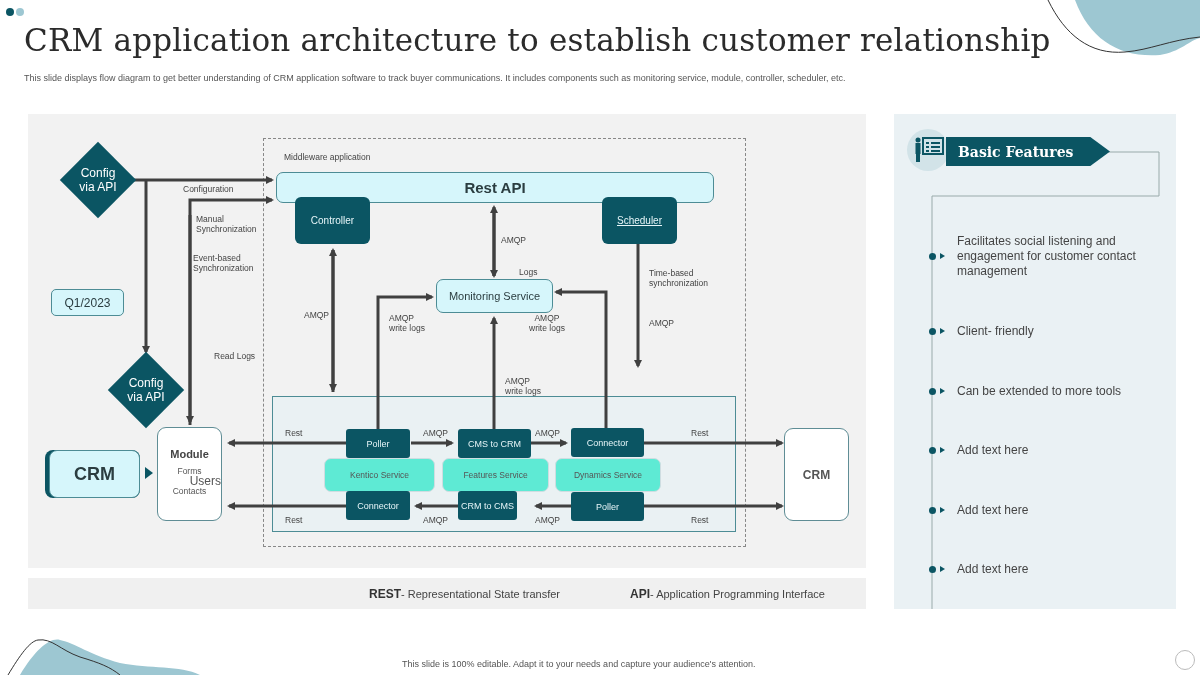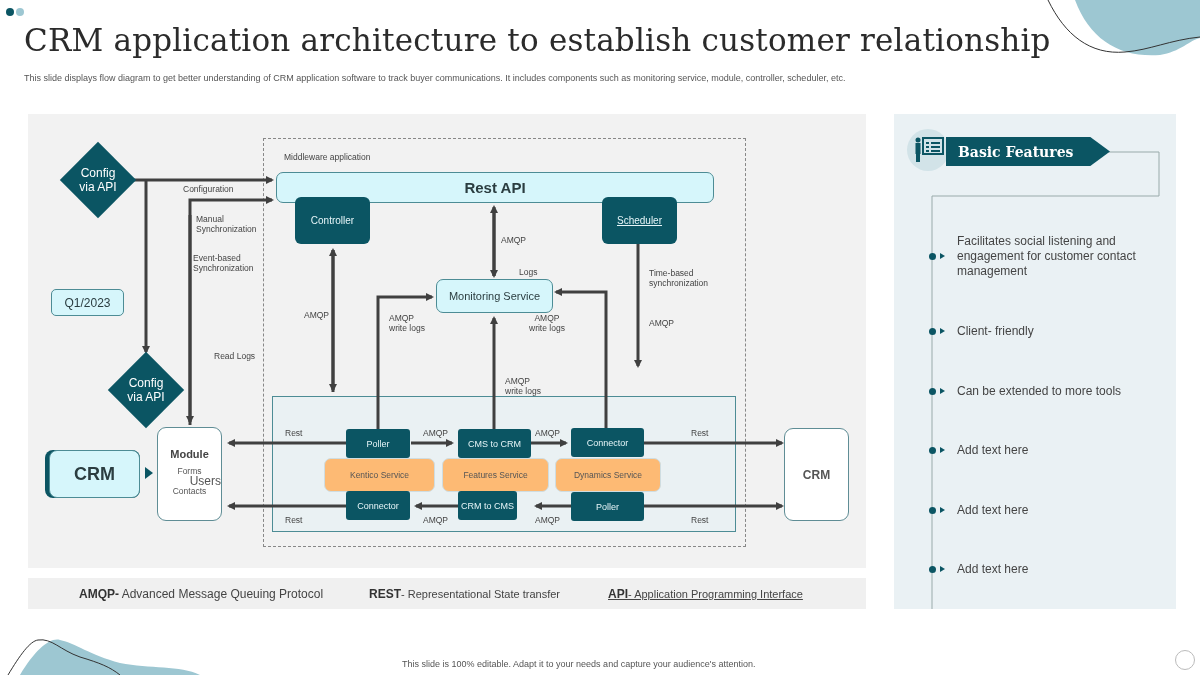--- a/index.html
+++ b/index.html
@@ -23,21 +23,21 @@
 
   .diamond-wrap { width: 76px; height: 76px; }
   .diamond { position: absolute; left: 11px; top: 11px; width: 54px; height: 54px; background: #0b5563; transform: rotate(45deg); }
   .diamond-text { position: absolute; left: 0; top: 0; width: 76px; height: 76px; display: flex; align-items: center; justify-content: center; text-align: center; color: #ffffff; font-size: 12px; line-height: 14px; }
 
   .lbl { position: absolute; font-size: 8.5px; color: #444; line-height: 10px; white-space: nowrap; }
 
   .dark-box { position: absolute; background: #0b5563; color: #e6f5f8; font-size: 10px; border-radius: 6px; display: flex; align-items: center; justify-content: center; }
   .small-dark { border-radius: 3px; font-size: 9px; }
   .light-box { position: absolute; background: #d6f6fb; border: 1px solid #4d8c95; border-radius: 7px; display: flex; align-items: center; justify-content: center; color: #2b3d40; }
-  .service-box { position: absolute; background: #fdba74; border: 1px solid #cfdde1; border-radius: 7px; font-size: 8.5px; color: #555; display: flex; align-items: center; justify-content: center; }
+  .service-box { position: absolute; background: #5eead4; border: 1px solid #cfdde1; border-radius: 7px; font-size: 8.5px; color: #555; display: flex; align-items: center; justify-content: center; }
   .white-box { position: absolute; background: #ffffff; border: 1.5px solid #5f8d95; border-radius: 9px; }
 
   .middleware { left: 263px; top: 138px; width: 483px; height: 409px; border: 1px dashed #888; }
   .inner-area { left: 272px; top: 396px; width: 464px; height: 136px; border: 1px solid #4d8c95; background: #eaf1f3; }
 
   svg.arrows { position: absolute; left: 0; top: 0; width: 1200px; height: 675px; pointer-events: none; }
 
   .feat-header { left: 946px; top: 137px; width: 164px; height: 29px; background: #0b5563; clip-path: polygon(0 0, 88% 0, 100% 50%, 88% 100%, 0 100%); color: #fff; font-family: "DejaVu Serif", serif; font-weight: bold; font-size: 14px; display: flex; align-items: center; padding-left: 12px; }
   .feat-icon-circle { left: 907px; top: 129px; width: 42px; height: 42px; border-radius: 50%; background: #d2e3e8; }
   .feat-item { position: absolute; left: 957px; font-size: 12px; color: #444; line-height: 15px; width: 200px; }
@@ -184,23 +184,22 @@
 <div class="service-box" style="left:555px;top:458px;width:106px;height:34px;">Dynamics Service</div>
 
 <div class="dark-box small-dark" style="left:346px;top:429px;width:64px;height:29px;">Poller</div>
 <div class="dark-box small-dark" style="left:458px;top:429px;width:73px;height:29px;">CMS to CRM</div>
 <div class="dark-box small-dark" style="left:571px;top:428px;width:73px;height:29px;">Connector</div>
 <div class="dark-box small-dark" style="left:346px;top:491px;width:64px;height:29px;">Connector</div>
 <div class="dark-box small-dark" style="left:458px;top:491px;width:59px;height:29px;">CRM to CMS</div>
 <div class="dark-box small-dark" style="left:571px;top:492px;width:73px;height:29px;">Poller</div>
 
 <div class="abs legend-bar">
-  <span style="left:51px;"><b>AMQP-</b><span style="position:static;"> Advanced  Message Queuing  Protocol</span></span>
   <span style="left:341px;"><b>REST</b><span style="position:static;font-size:11px;">-  Representational State transfer</span></span>
-  <span style="left:580px;text-decoration:underline;"><b>API</b><span style="position:static;font-size:11px;">- Application Programming Interface</span></span>
+  <span style="left:602px;"><b>API</b><span style="position:static;font-size:11px;">- Application Programming Interface</span></span>
 </div>
 
 <div class="abs features-panel"></div>
 <svg class="abs" style="left:894px;top:114px;width:282px;height:495px;">
   <path d="M200 38 L265 38 L265 82 L38 82 L38 495" fill="none" stroke="#9aa" stroke-width="1"></path>
 </svg>
 <div class="abs feat-icon-circle"></div>
 <svg class="abs" style="left:914px;top:137px;width:30px;height:26px;" viewBox="0 0 30 26">
   <circle cx="4" cy="3" r="2.5" fill="#0b5563"></circle>
   <rect x="1.5" y="6" width="5" height="11" fill="#0b5563"></rect>

